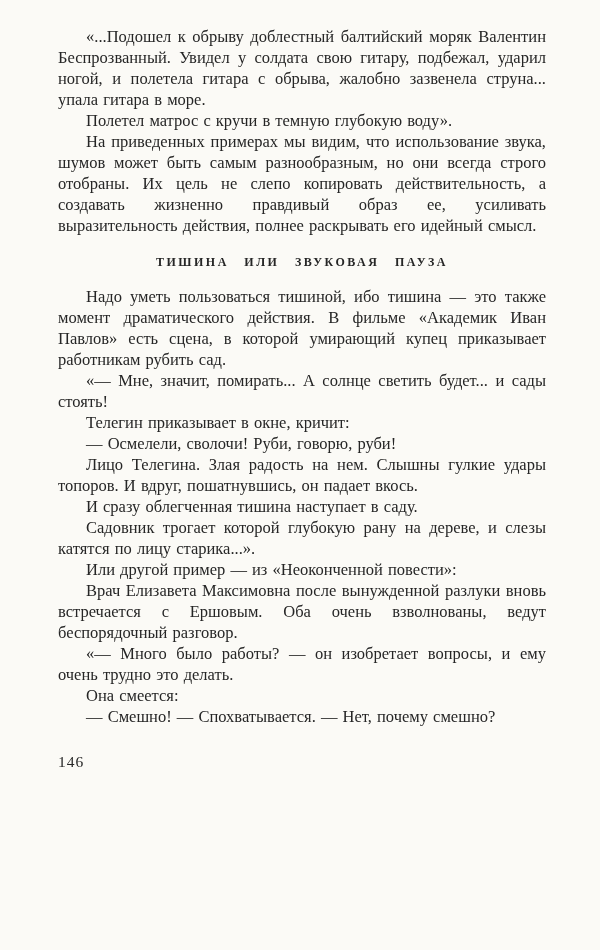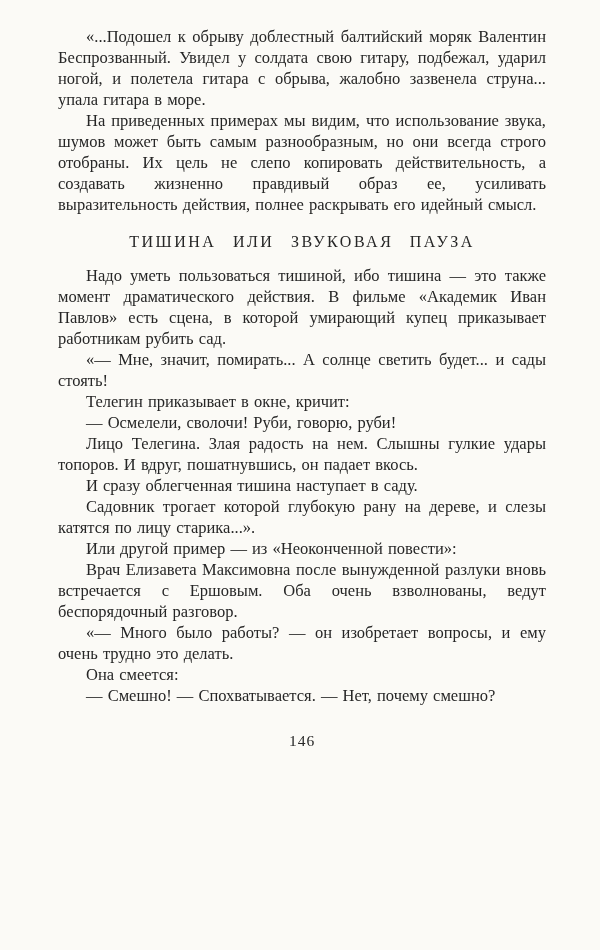--- a/index.html
+++ b/index.html
@@ -24,38 +24,38 @@
   }
   .para {
     margin: 0;
     text-align: justify;
     text-indent: 28px;
     word-spacing: 1px;
   }
   .section-heading {
     margin: 16px 0 13px 0;
     text-align: center;
-    font-weight: normal;
-    font-size: 16px;
+    font-weight: bold;
+    font-size: 12px;
     letter-spacing: 2.5px;
     word-spacing: 10px;
   }
   .page-number {
     margin-top: 24px;
-    text-align: center;
     font-size: 15.5px;
     letter-spacing: 1px;
   }
 </style>
 </head>
 <body>
 
 <div class="book-page">
   <div>
       <p class="para">«...Подошел к обрыву доблестный балтийский моряк Валентин Беспрозванный. Увидел у солдата свою гитару, подбежал, ударил ногой, и полетела гитара с обрыва, жалобно зазвенела струна... упала гитара в море.</p>
+      <p class="para">Полетел матрос с кручи в темную глубокую воду».</p>
       <p class="para">На приведенных примерах мы видим, что использование звука, шумов может быть самым разнообразным, но они всегда строго отобраны. Их цель не слепо копировать действительность, а создавать жизненно правдивый образ ее, усиливать выразительность действия, полнее раскрывать его идейный смысл.</p>
     </div>
   <h2 class="section-heading">ТИШИНА ИЛИ ЗВУКОВАЯ ПАУЗА</h2>
   <div>
       <p class="para">Надо уметь пользоваться тишиной, ибо тишина — это также момент драматического действия. В фильме «Академик Иван Павлов» есть сцена, в которой умирающий купец приказывает работникам рубить сад.</p>
       <p class="para">«— Мне, значит, помирать... А солнце светить будет... и сады стоять!</p>
       <p class="para">Телегин приказывает в окне, кричит:</p>
       <p class="para">— Осмелели, сволочи! Руби, говорю, руби!</p>
       <p class="para">Лицо Телегина. Злая радость на нем. Слышны гулкие удары топоров. И вдруг, пошатнувшись, он падает вкось.</p>
       <p class="para">И сразу облегченная тишина наступает в саду.</p>

